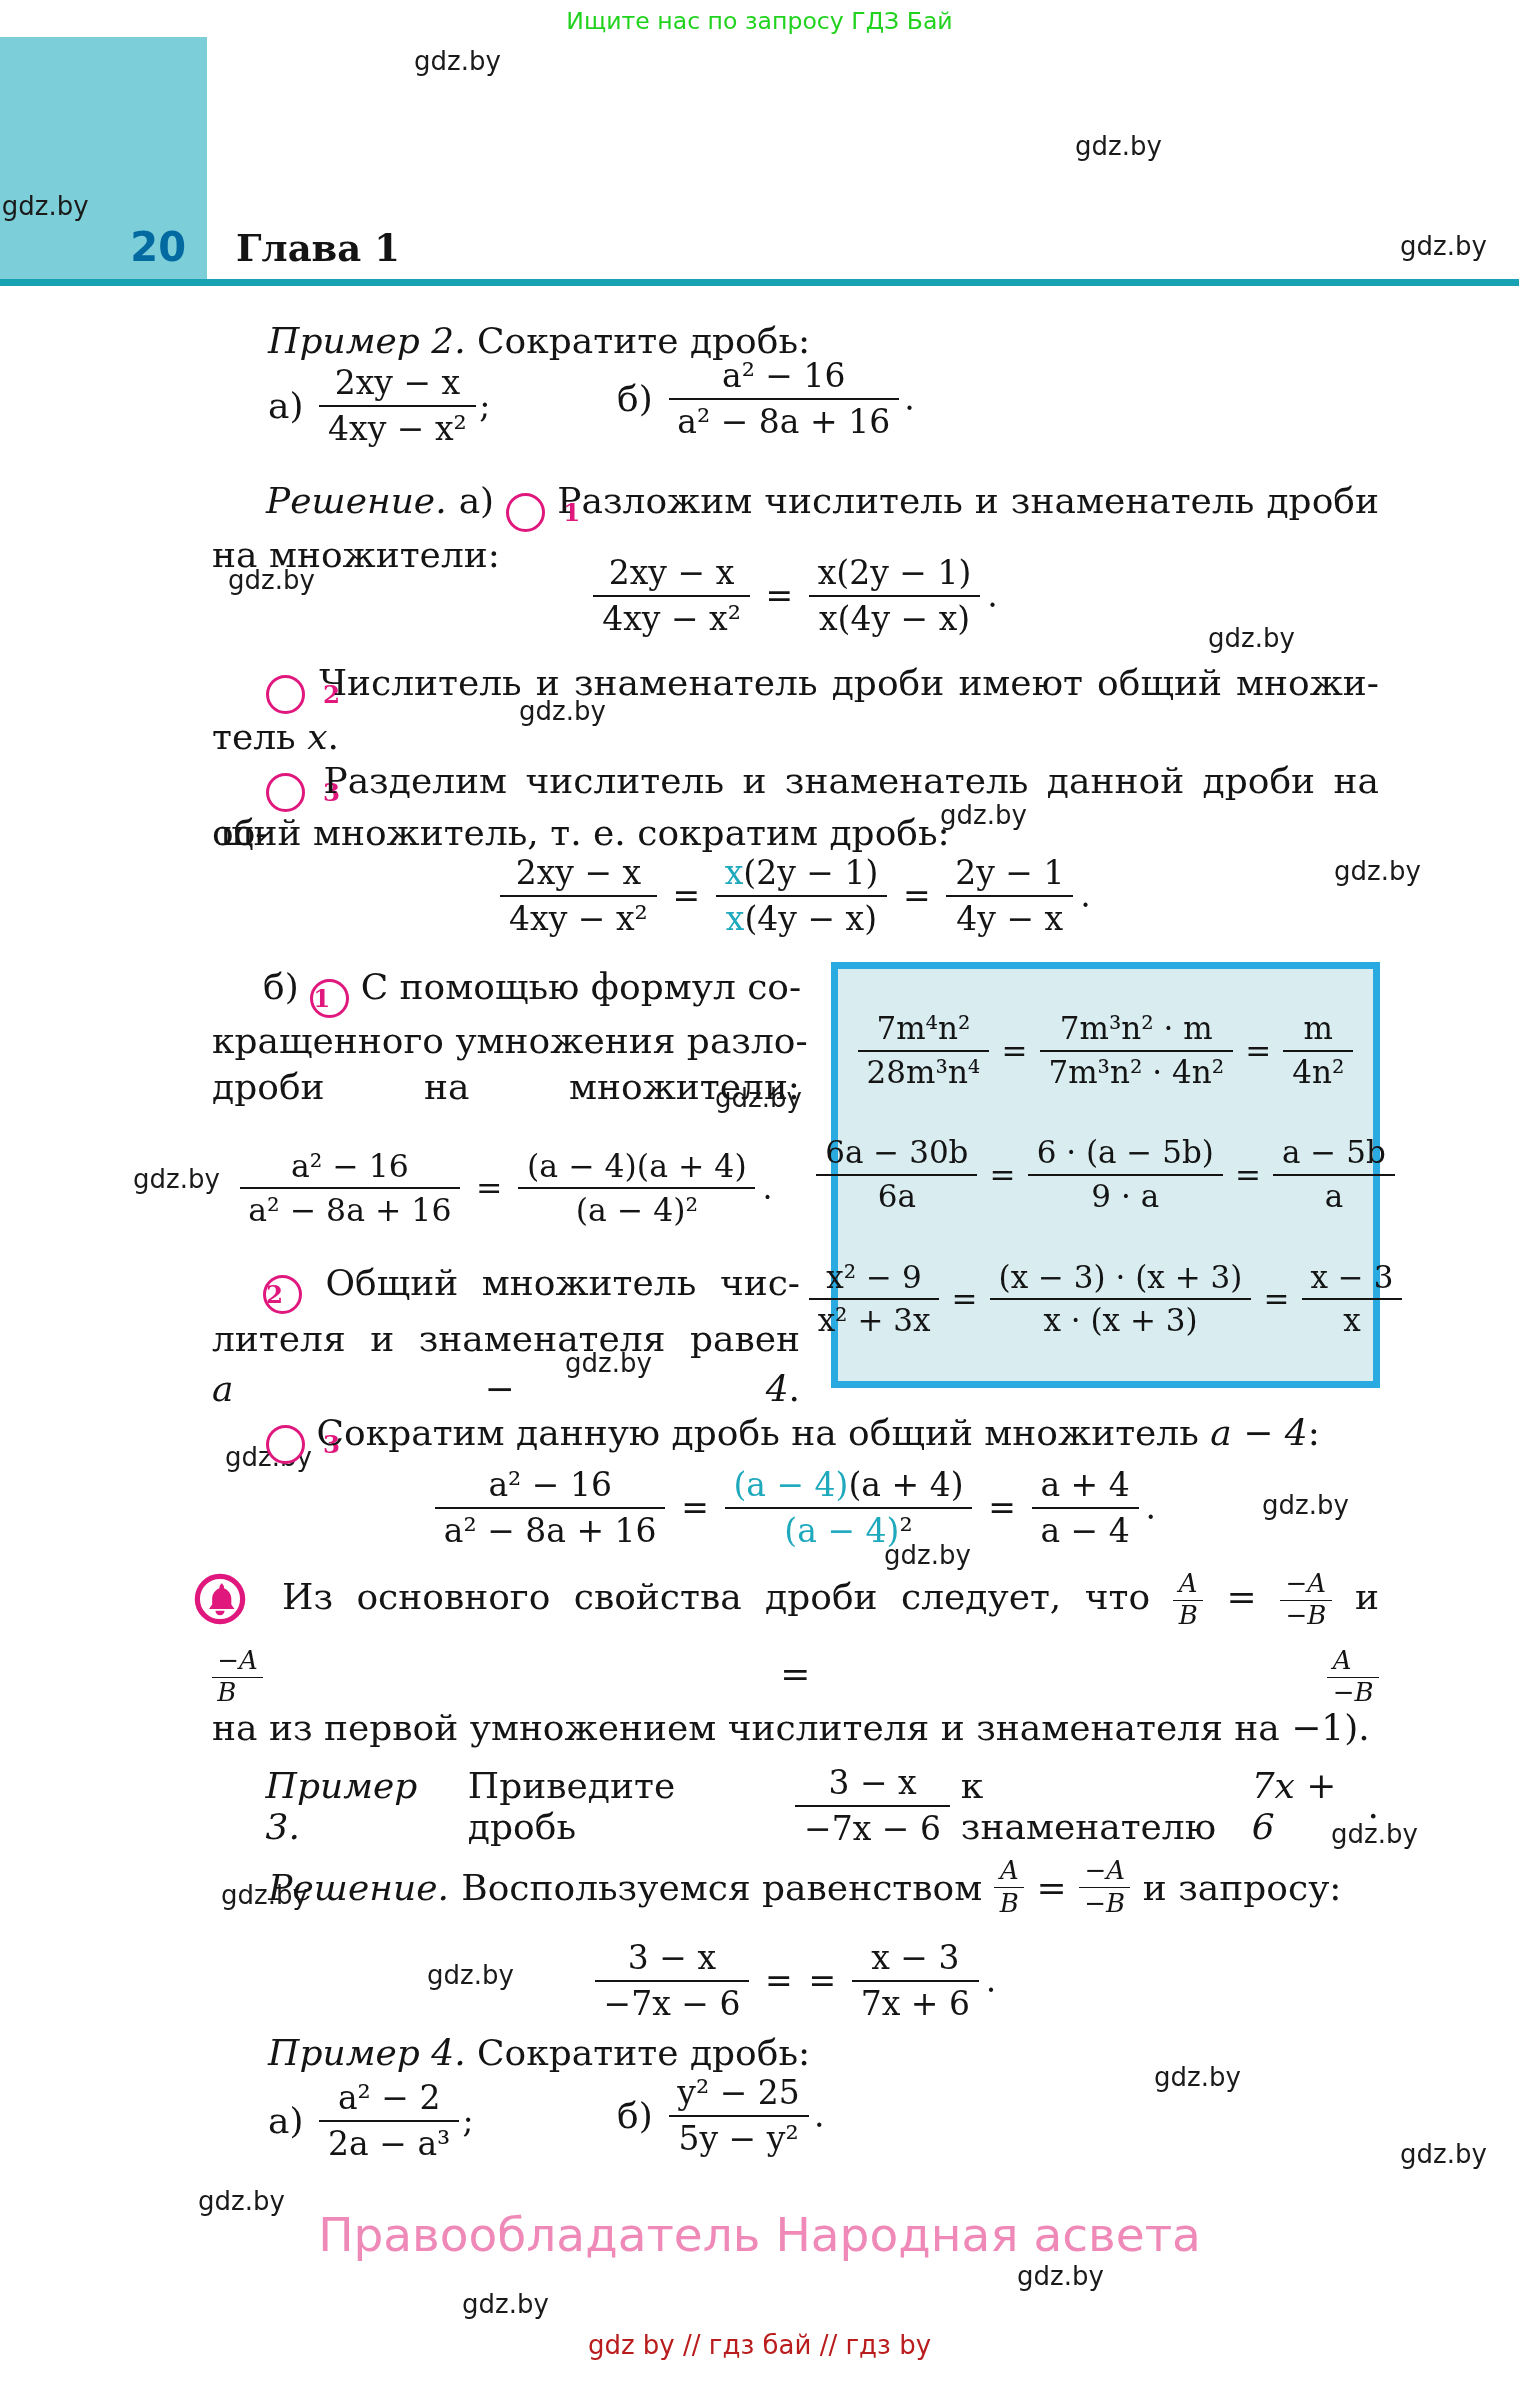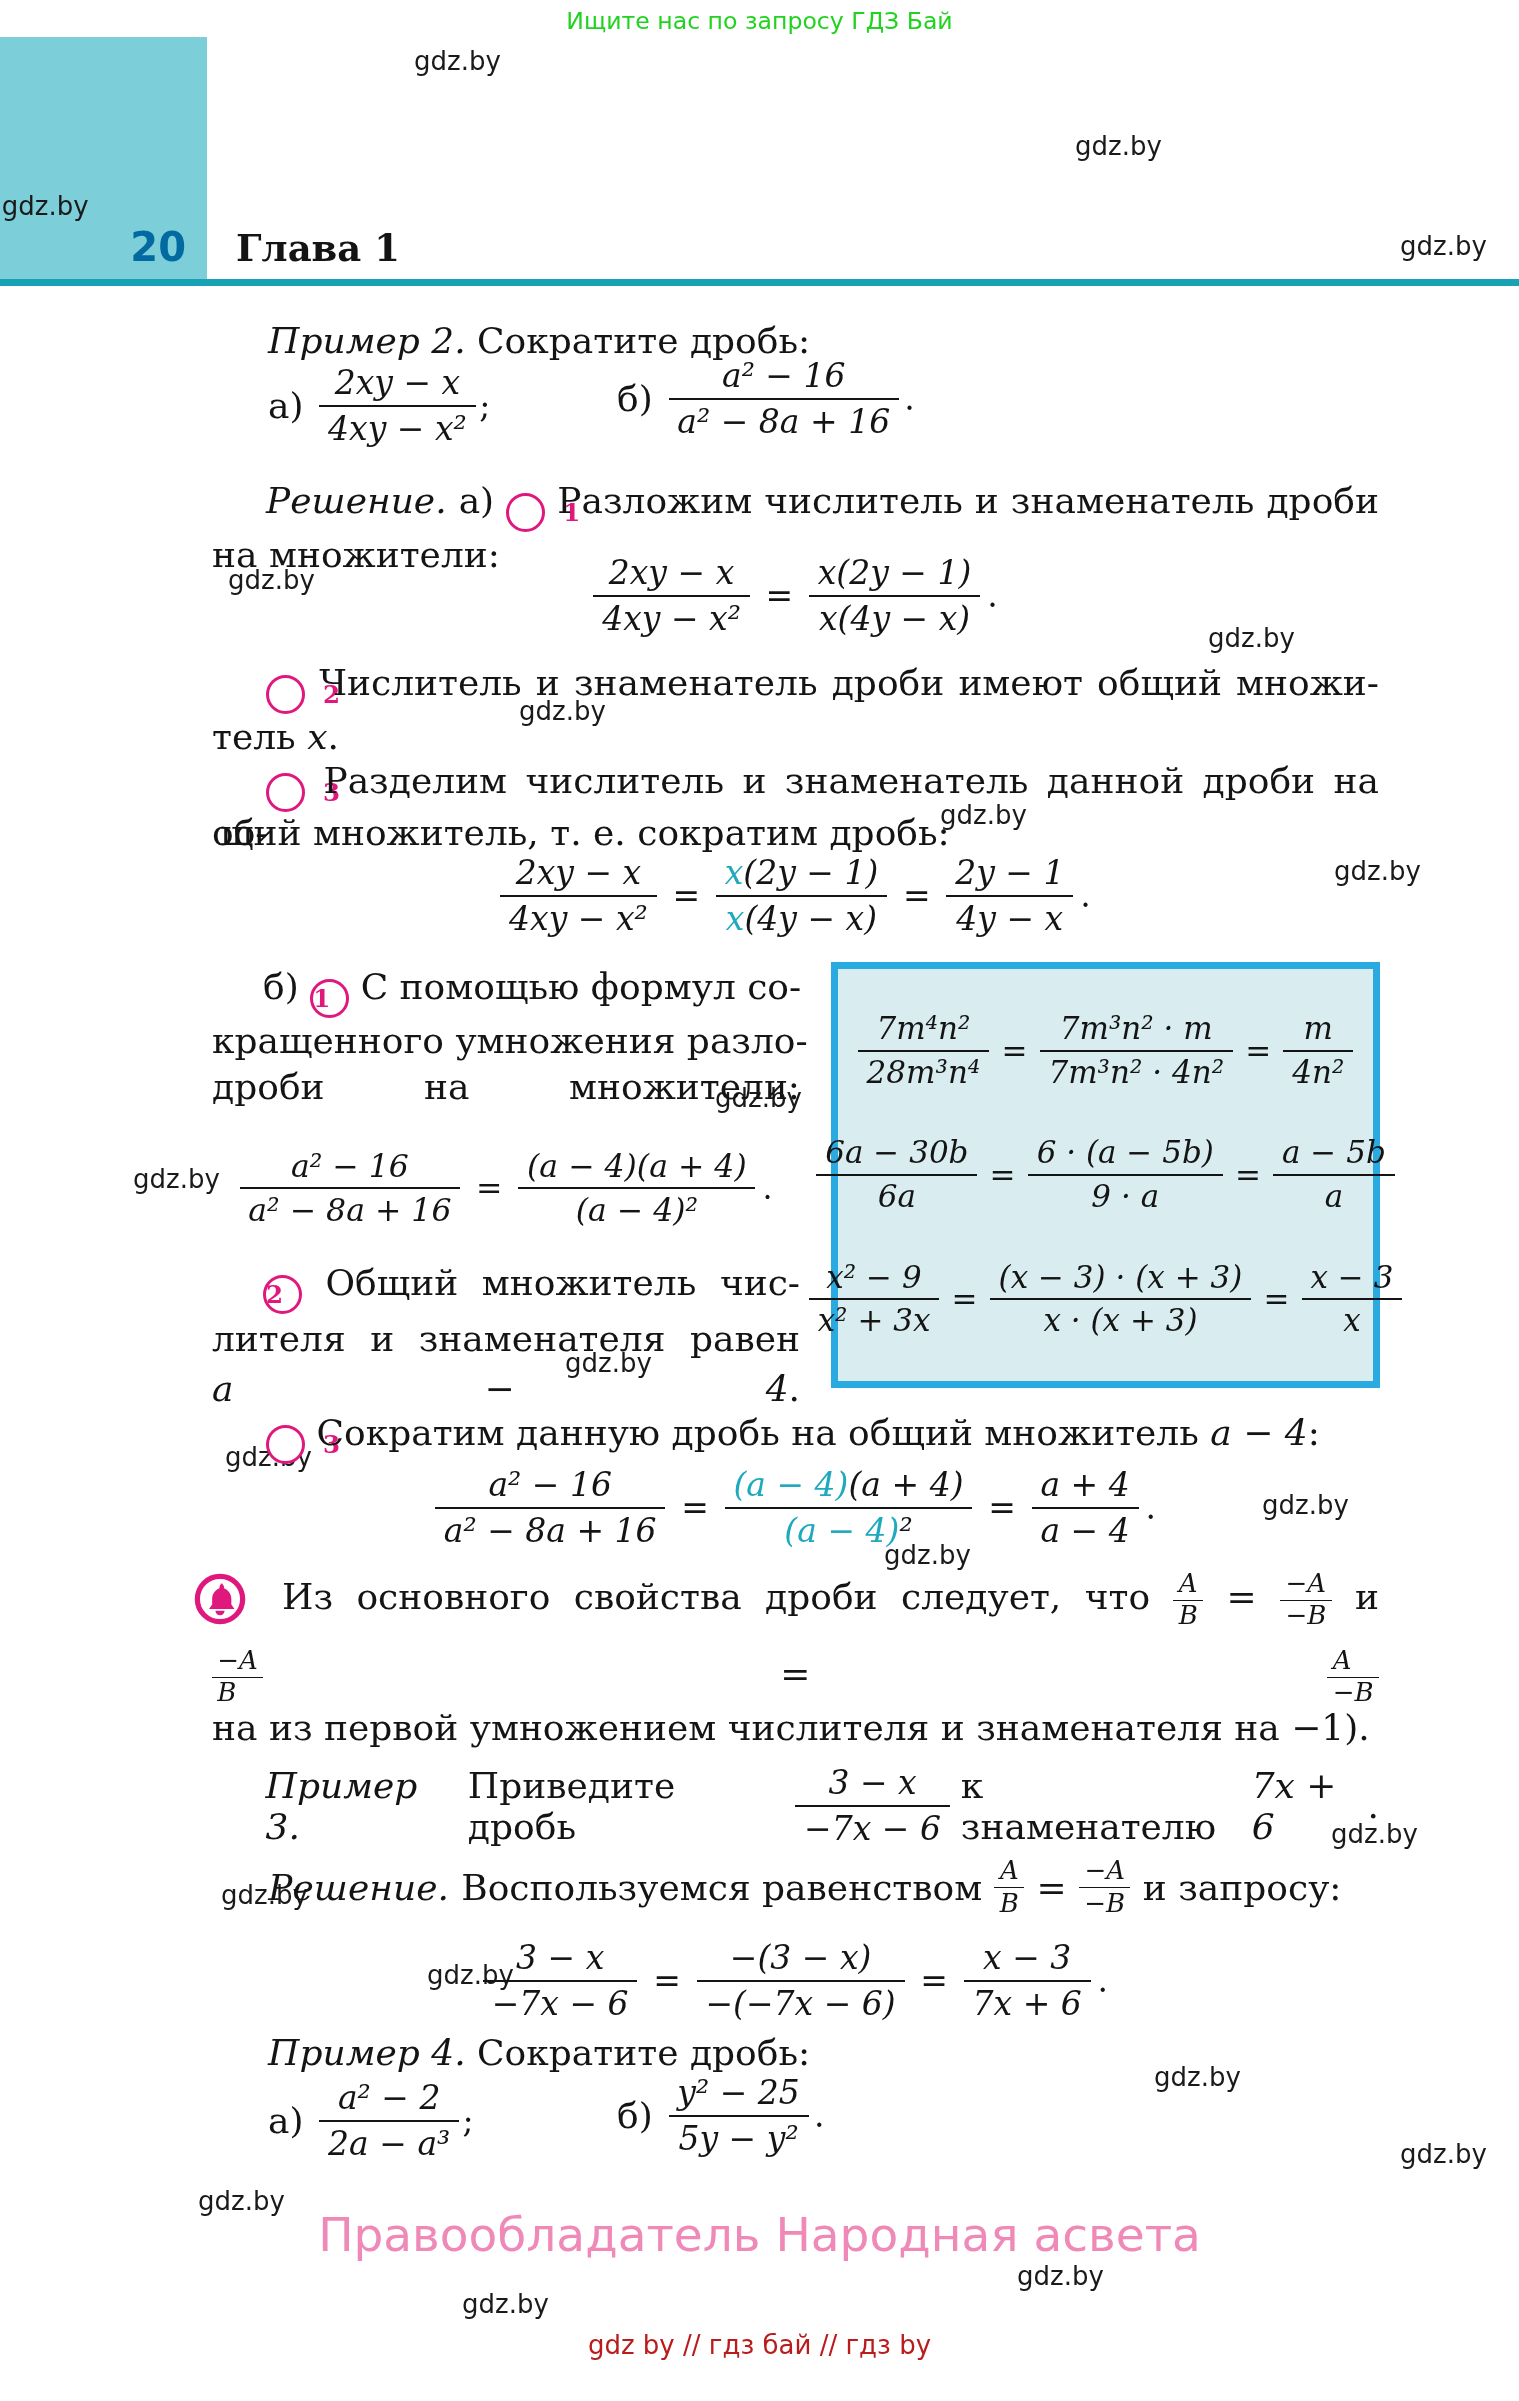--- a/index.html
+++ b/index.html
@@ -20,21 +20,21 @@
   
   .ln{position:absolute;font-size:36px;white-space:nowrap;}
   .jl{position:absolute;font-size:36px;text-align:justify;text-align-last:justify;}
   .ind{text-indent:54px;}
   .it{font-style:italic;}
   
   .circ{display:inline-block;width:33px;height:33px;border:3.5px solid #e0187e;border-radius:50%;
         color:#e0187e;font-family:"DejaVu Serif",serif;font-weight:bold;font-size:24.5px;line-height:33px;
         text-align:center;vertical-align:-7.9px;background:#fff;}
   
-  .frac{display:inline-flex;flex-direction:column;text-align:center;vertical-align:middle;font-style:italic;}
+  .frac{display:inline-flex;flex-direction:column;text-align:center;vertical-align:middle;}
   .frac .num,.frac .den{display:block;padding:1.8px 8.8px;line-height:1.22;white-space:nowrap;}
   .frac .den{border-top:2.6px solid #141414;}
   .eq{position:absolute;display:flex;align-items:center;gap:15.8px;font-size:33px;}
   .ceq{position:absolute;left:212px;width:1167px;display:flex;align-items:center;justify-content:center;gap:15.8px;font-size:33px;}
   .hl{color:#1fa9bd;}
   .sfrac{display:inline-flex;flex-direction:column;text-align:center;vertical-align:middle;
          font-style:italic;font-size:26px;line-height:1.15;}
   .sfrac .num,.sfrac .den{display:block;padding:0.9px 5.3px;white-space:nowrap;}
   .sfrac .den{border-top:1.8px solid #141414;}
   .punct{align-self:center;}
@@ -337,24 +337,20 @@
   </span>
   <span>и запросу:</span>
 </div>
 
 <div class="ceq" style="top:1936px">
   <span class="frac">
     <span class="num">3 − x</span>
     <span class="den">−7x − 6</span>
   </span>
   <span>=</span>
-  <span class="frac">
-    <span class="num">−(3 − x)</span>
-    <span class="den">−(−7x − 6)</span>
-  </span>
   <span>=</span>
   <span class="frac">
     <span class="num">x − 3</span>
     <span class="den">7x + 6</span>
   </span>
   <span class="punct" style="margin-left:-8.8px">.</span>
 </div>
 
 <div class="ln" style="left:268px;top:2032px">
   <span class="it">Пример 4.</span>

